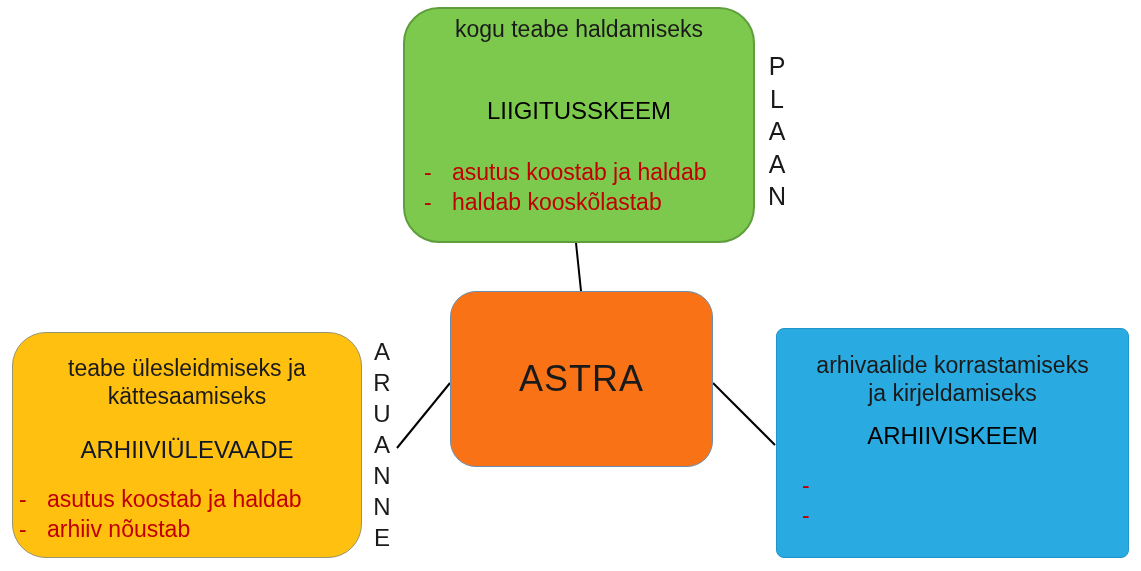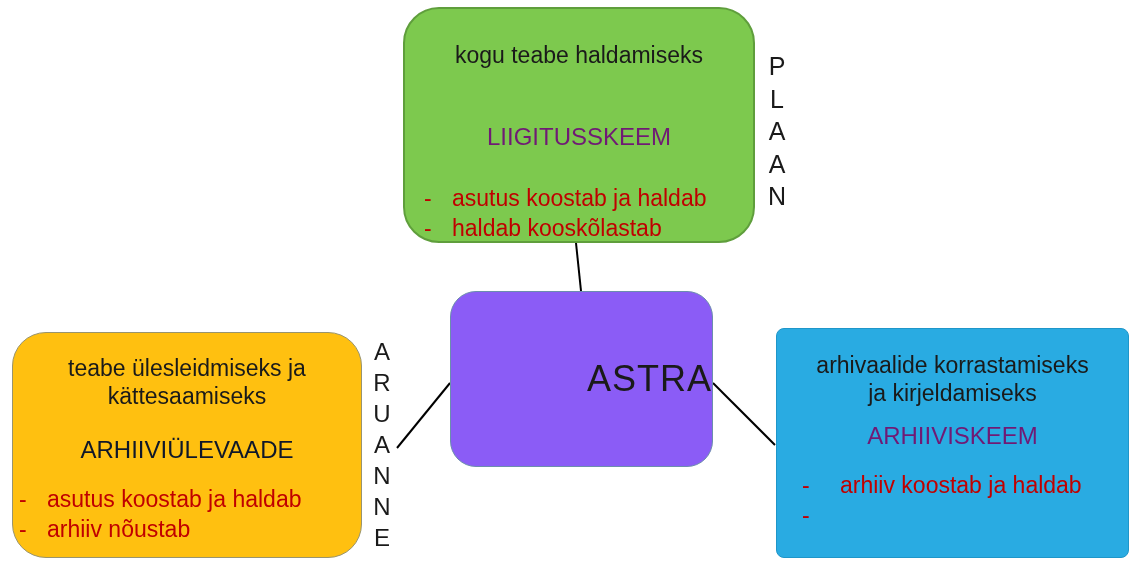--- a/index.html
+++ b/index.html
@@ -14,21 +14,21 @@
     position:absolute;
     box-sizing:border-box;
     text-align:center;
   }
   .rounded{
     border-radius:36px;
   }
   #top-box{
     left:403px;top:7px;width:352px;height:236px;
     border:2px solid #5f9e3c;
-    padding-top:32px;
+    padding-top:6px;
   }
   #left-box{
     left:12px;top:332px;width:350px;height:226px;
     border:1px solid #98946f;
     border-radius:34px;
     padding-top:21px;
   }
   #right-box{
     left:776px;top:328px;width:353px;height:230px;
     border:1px solid #1f96c9;
@@ -43,21 +43,21 @@
   }
   .purpose{
     color:#1a1a1a;
     font-size:23px;
     line-height:28px;
     margin:0 auto;
   }
   #left-box .purpose{max-width:280px;}
   #right-box .purpose{max-width:285px;}
   .box-title{
-    color:#701a75;
+    color:#000000;
     font-size:24px;
     line-height:28px;
   }
   #top-box .box-title{margin-top:54px;}
   #left-box .box-title{margin-top:26px;color:#0f172a;}
   #right-box .box-title{margin-top:15px;}
   .bullets{
     text-align:left;
     color:#c00000;
     font-size:23px;
@@ -115,21 +115,21 @@
       </div>
     </div>
   </div>
 
   <div id="label-plaan" class="vertical-label">P
 L
 A
 A
 N</div>
 
-  <div id="center-box" class="node" style="background-color: #8b5cf6; justify-content: flex-end;">
+  <div id="center-box" class="node" style="background-color: #f97316;">
     <div class="center-label">ASTRA</div>
   </div>
 
   <div id="left-box" class="node" style="background-color: rgb(255, 192, 16);">
     <div class="purpose">teabe ülesleidmiseks ja kättesaamiseks</div>
     <div class="box-title">ARHIIVIÜLEVAADE</div>
     <div class="bullets">
       <div class="bullet">
         <span class="dash">-</span>
         <span>asutus koostab ja haldab</span>
@@ -148,21 +148,20 @@
 N
 N
 E</div>
 
   <div id="right-box" class="node" style="background-color: rgb(41, 171, 226);">
     <div class="purpose">arhivaalide korrastamiseks ja kirjeldamiseks</div>
     <div class="box-title">ARHIIVISKEEM</div>
     <div class="bullets">
       <div class="bullet">
         <span class="dash">-</span>
-        <span>arhiiv koostab ja haldab</span>
       </div>
       <div class="bullet">
         <span class="dash">-</span>
       </div>
     </div>
   </div>
 
 </div>
 
 </body></html>

